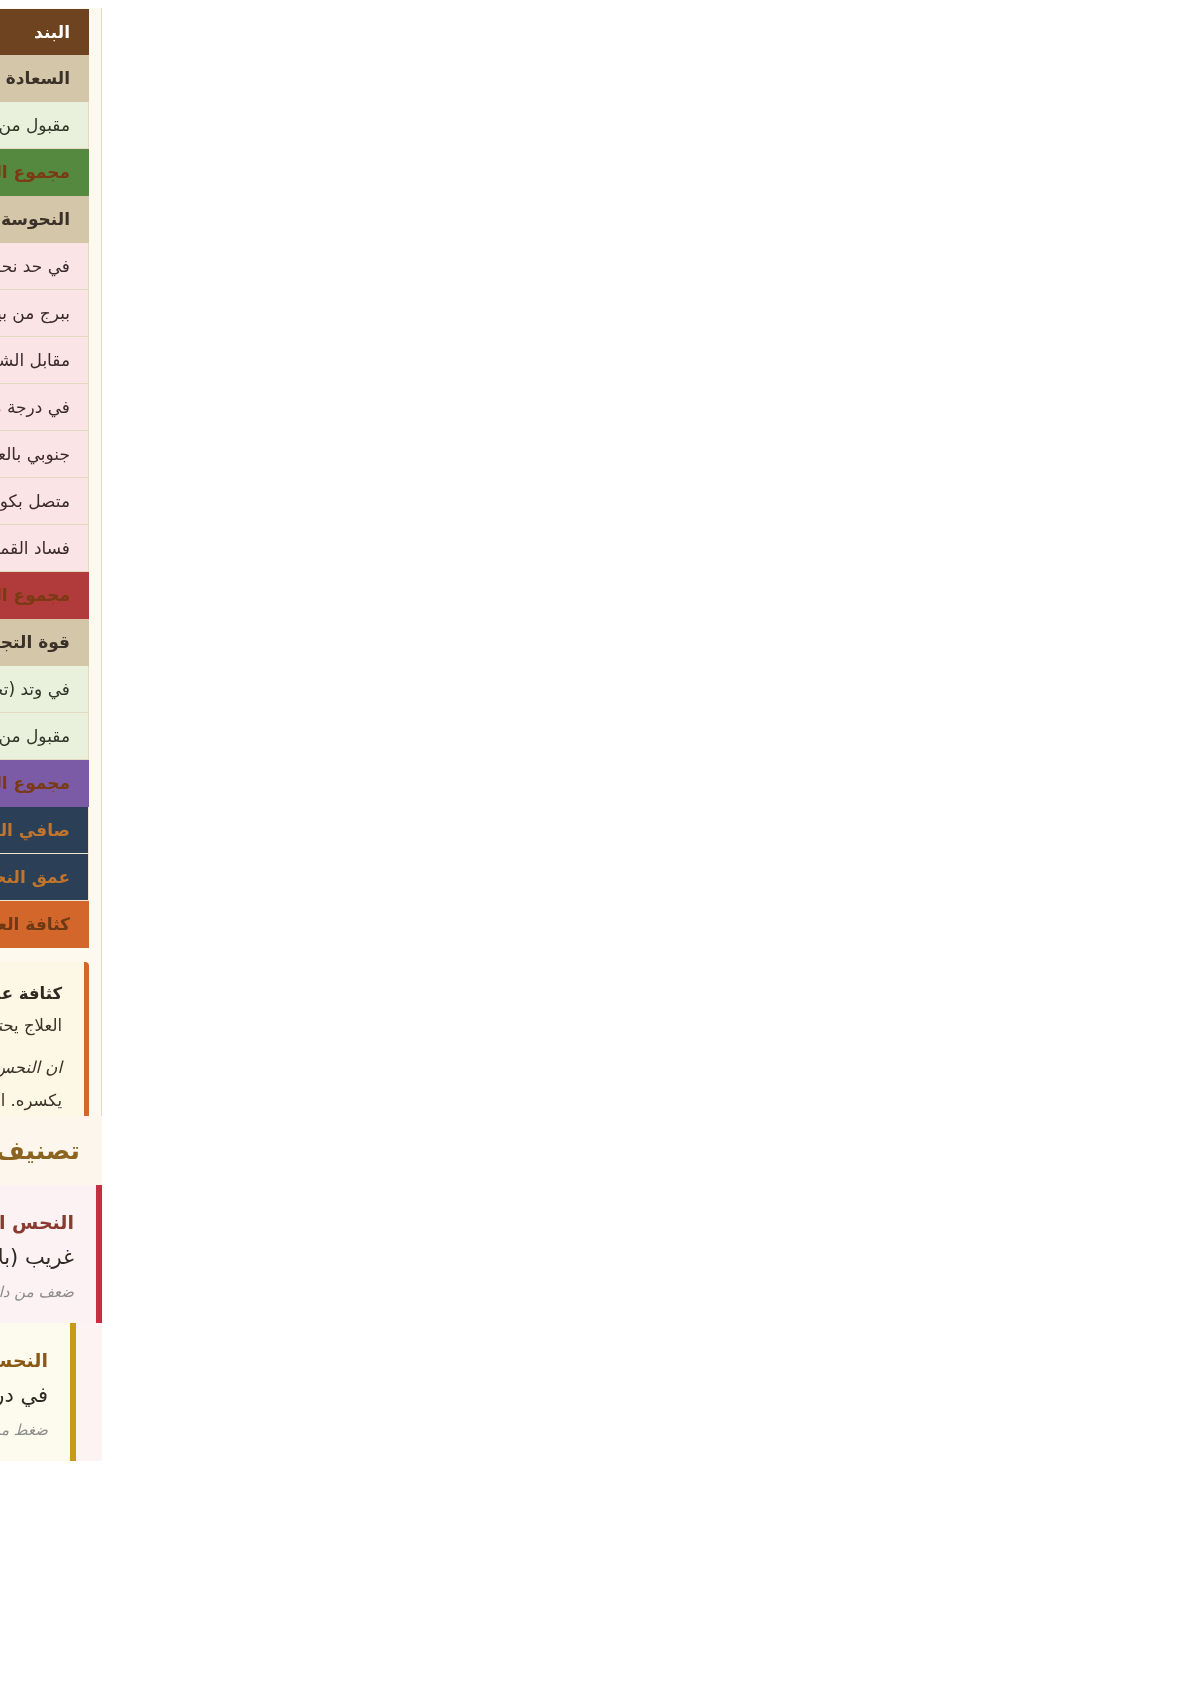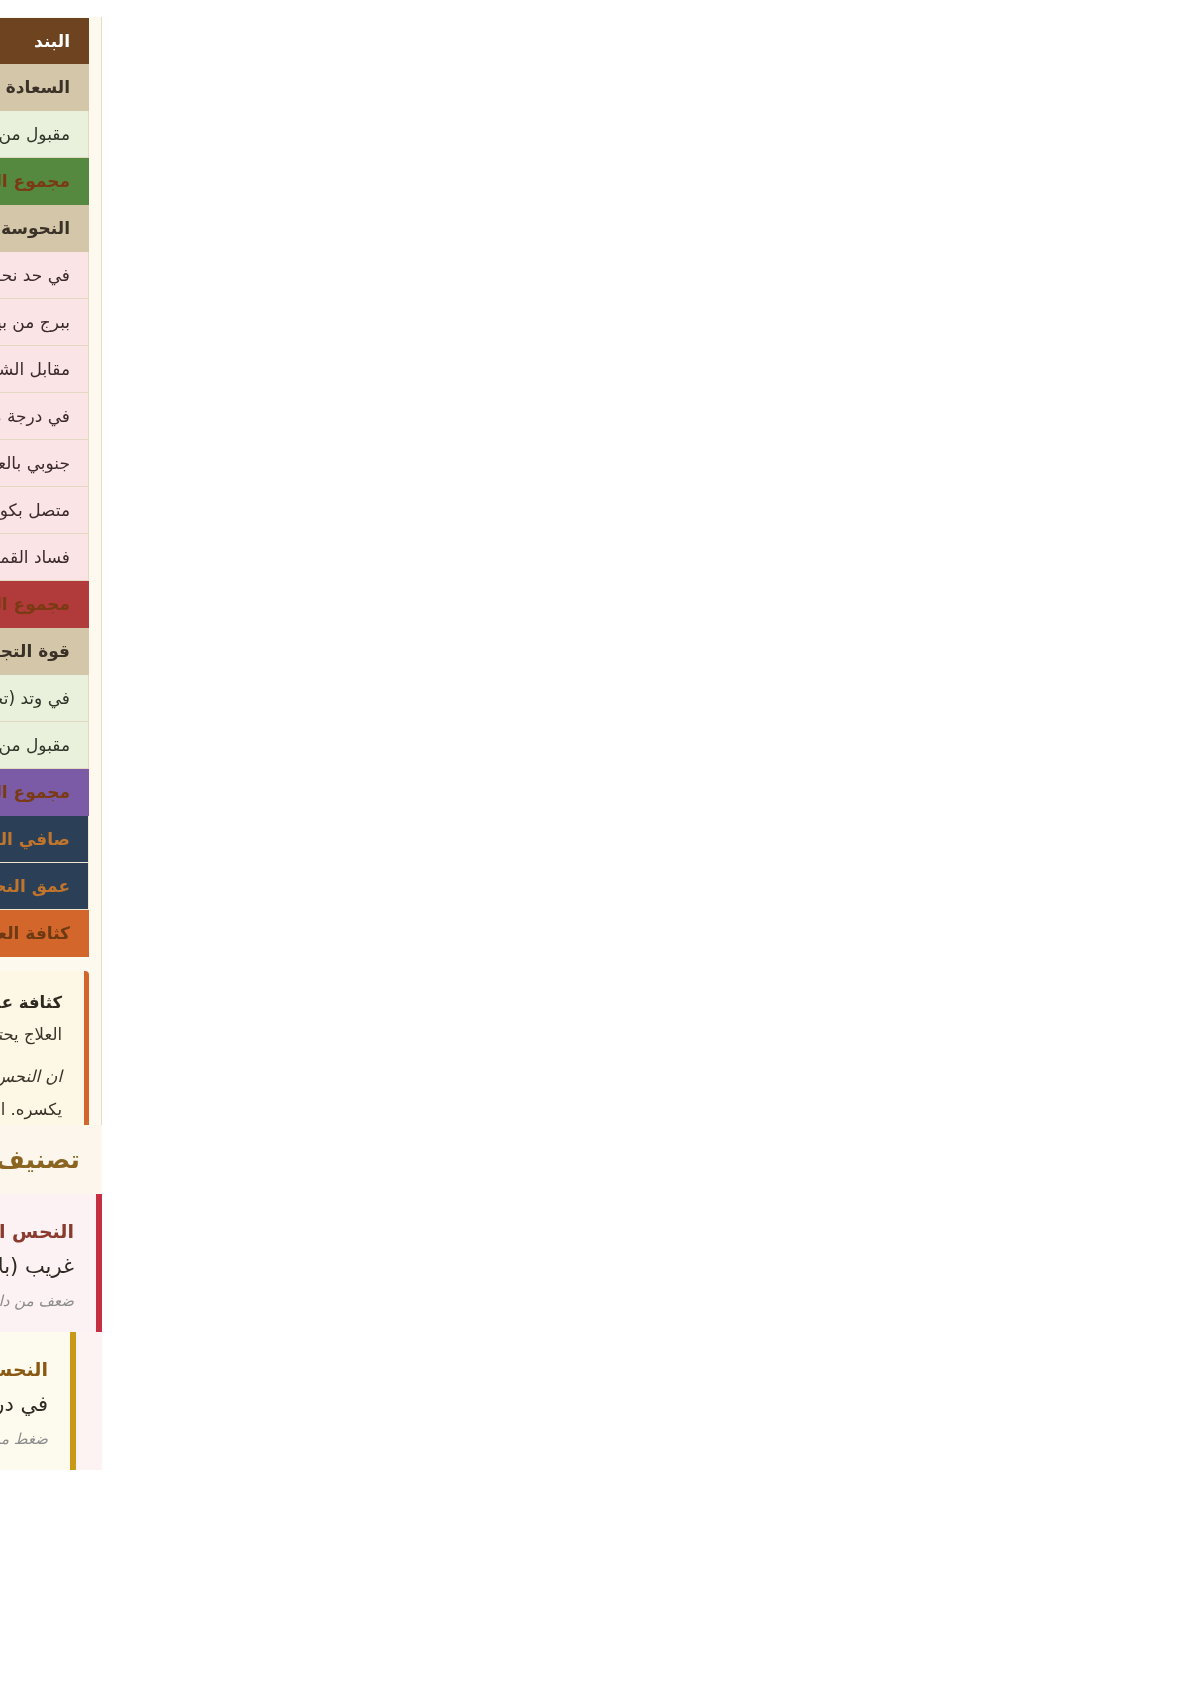--- a/index.html
+++ b/index.html
@@ -6,21 +6,21 @@
   html, body {
     margin: 0;
     padding: 0;
     background: #ffffff;
     font-family: "DejaVu Sans", "Liberation Sans", sans-serif;
   }
   #page {
     position: relative;
     width: 1190px;
     height: 1480px;
-    margin: 17px auto;
+    margin: 8px auto;
     background: #ffffff;
     overflow: hidden;
   }
 
   
   .rail {
     position: absolute;
     top: 0;
     bottom: 0;
   }

